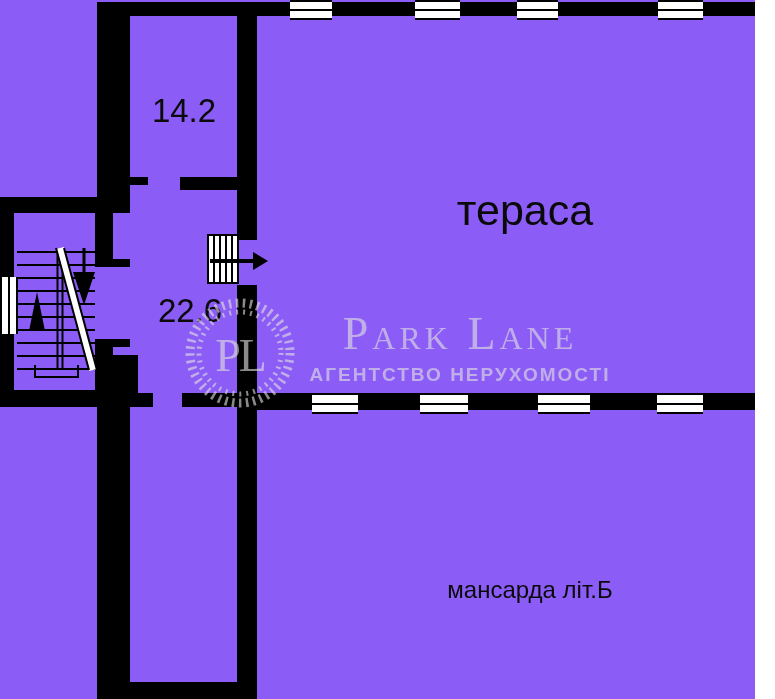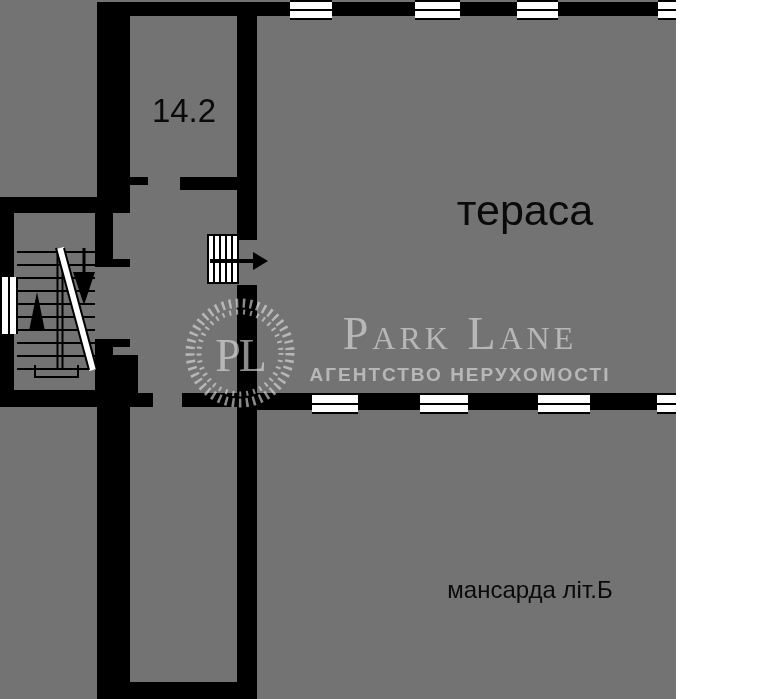--- a/index.html
+++ b/index.html
@@ -1,17 +1,17 @@
 <!DOCTYPE html>
 <html style="--wall: #000000; --background: #ffffff; --watermark: #e2e2e2;"><head>
 <meta charset="utf-8">
 <style>
   html,body { margin:0; padding:0; background:#fff; }
   .canvas {
-    position:relative; width:676px; height:699px; background:#737373;
+    position:relative; width:755px; height:699px; background:#8b5cf6;
     overflow:hidden; font-family:"Liberation Sans", sans-serif;
   }
   .wall { position:absolute; background:var(--wall,#000); }
   .win  { position:absolute; background:#fff; }
   .win.h { border-top:2px solid var(--wall,#000); border-bottom:2px solid var(--wall,#000); }
   .win.h::before { content:""; position:absolute; left:0; right:0; top:50%; margin-top:-1px; height:2px; background:var(--wall,#000); }
   .win.v { border-left:2px solid var(--wall,#000); border-right:2px solid var(--wall,#000); }
   .win.v::before { content:""; position:absolute; top:0; bottom:0; left:50%; margin-left:-1px; width:2px; background:var(--wall,#000); }
   .lbl { position:absolute; color:#0a0a0a; text-align:center; white-space:nowrap; }
   .lbl-area   { font-size:33px; }
@@ -103,20 +103,21 @@
       <line x1="13" y1="2" x2="13" y2="50"></line>
       <line x1="19" y1="2" x2="19" y2="50"></line>
       <line x1="25" y1="2" x2="25" y2="50"></line>
     </g>
     <line x1="3" y1="28" x2="47" y2="28" stroke="#000" stroke-width="4"></line>
     <polygon points="46,19 46,37 61,28" fill="#000"></polygon>
   </svg>
 
   <div class="lbl lbl-area" style="left:131px; top:92px; width:106px;">14.2</div>
   <div class="lbl lbl-room" style="left:430px; top:186px; width:190px;">тераса</div>
+  <div class="lbl lbl-area" style="left:140px; top:292px; width:100px;">22.6</div>
   <div class="lbl lbl-caption" style="left:380px; top:576px; width:300px;">мансарда літ.Б</div>
 
   <div class="wm">
     <svg style="left:180px; top:293px;" width="120" height="120" viewBox="0 0 120 120">
       <circle cx="60" cy="60" r="50" fill="none" stroke="#e2e2e2" stroke-width="9" stroke-dasharray="2.5 4.5"></circle>
       <circle cx="60" cy="60" r="41" fill="none" stroke="#e2e2e2" stroke-width="5" stroke-dasharray="2 5"></circle>
     </svg>
     <div class="wm-pl">PL</div>
     <div class="wm-brand">Park Lane</div>
     <div class="wm-tagline">АГЕНТСТВО НЕРУХОМОСТІ</div>

